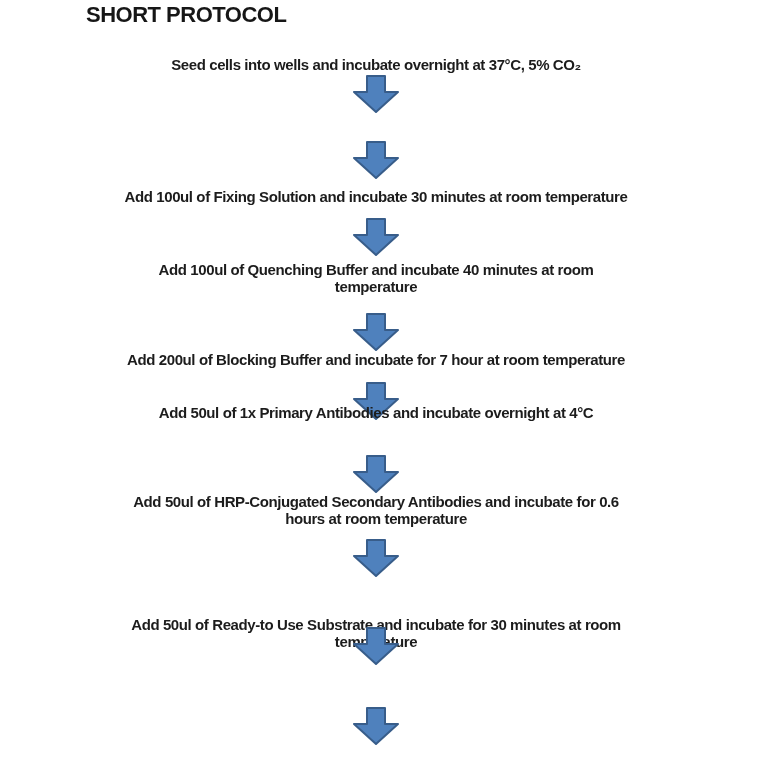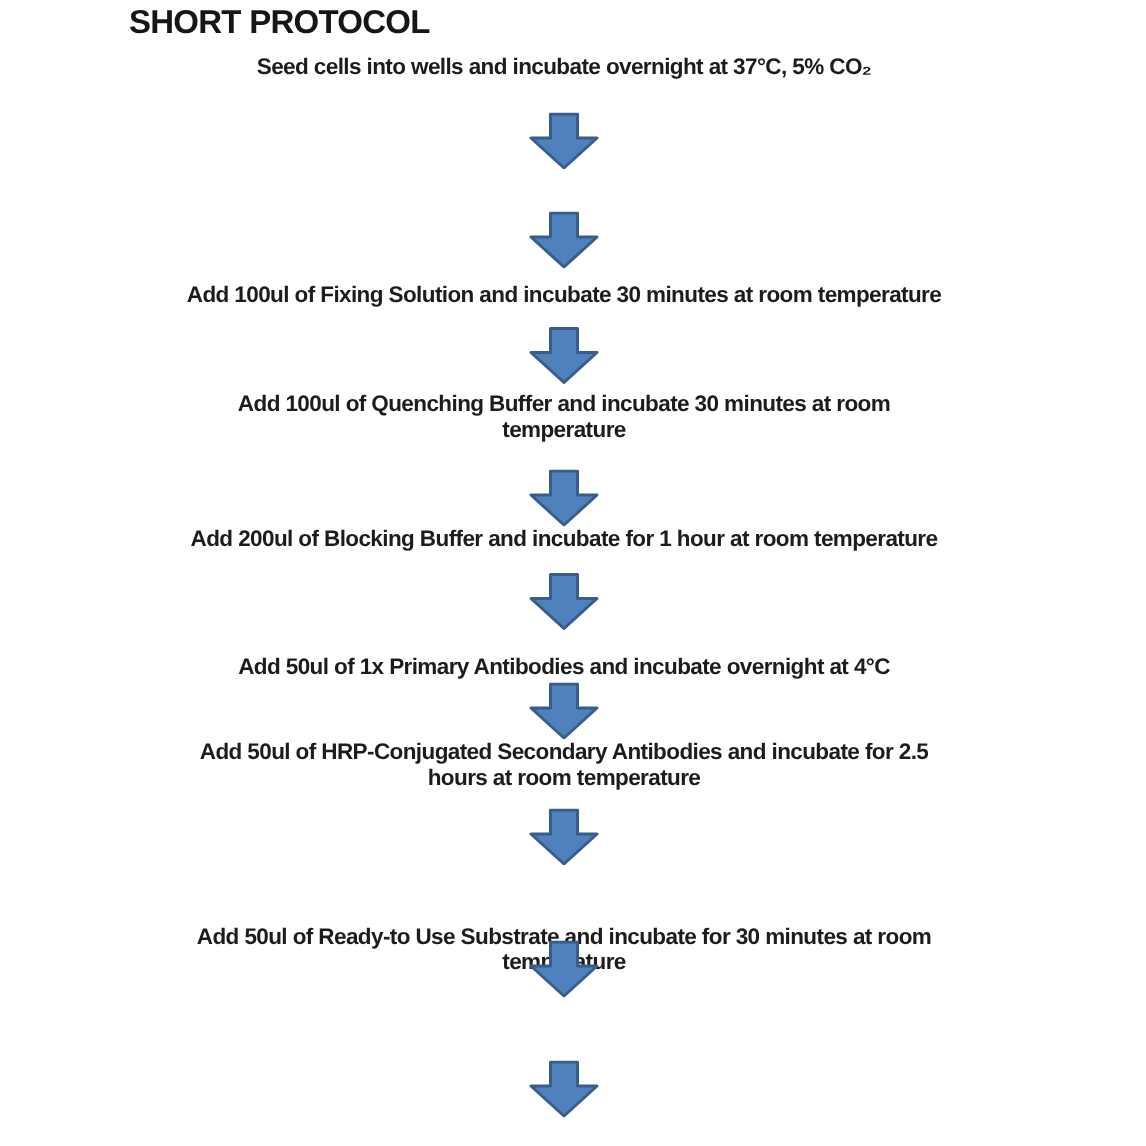--- a/index.html
+++ b/index.html
@@ -38,26 +38,26 @@
     white-space: pre-line;
   }
   .arrow {
     position: absolute;
     left: 352px;
     width: 48px;
     height: 38px;
   }
   .arrow svg { display: block; }
 
-  .s1  { top: 36px; }
+  .s1  { top: 56px; }
   .s2  { top: 118px; }
   .s3  { top: 188px; }
   .s4  { top: 261px; }
   .s5  { top: 351px; }
-  .s6  { top: 404px; margin-top: 32px; }
+  .s6  { top: 404px; }
   .s7  { top: 493px; }
   .s8  { top: 616px; }
   .s9  { top: 670px; }
   .s10 { top: 744px; }
 
   .a1 { top: 75px; }
   .a2 { top: 141px; }
   .a3 { top: 218px; }
   .a4 { top: 313px; }
   .a5 { top: 382px; }
@@ -89,46 +89,46 @@
   </div>
 
   <div class="step s3">Add 100ul of Fixing Solution and incubate 30 minutes at room temperature</div>
 
   <div class="arrow a3">
     <svg width="48" height="38" viewBox="0 0 48 38">
       <polygon points="15,1 33,1 33,17 46,17 24,37 2,17 15,17" fill="#4f81bd" stroke="#385d8a" stroke-width="2" stroke-linejoin="round"></polygon>
     </svg>
   </div>
 
-  <div class="step s4">Add 100ul of Quenching Buffer and incubate 30 minutes at room
+  <div class="step s4">Add 100ul of Quenching Buffer and incubate 40 minutes at room
 temperature</div>
 
   <div class="arrow a4">
     <svg width="48" height="38" viewBox="0 0 48 38">
       <polygon points="15,1 33,1 33,17 46,17 24,37 2,17 15,17" fill="#4f81bd" stroke="#385d8a" stroke-width="2" stroke-linejoin="round"></polygon>
     </svg>
   </div>
 
-  <div class="step s5">Add 200ul of Blocking Buffer and incubate for 1 hour at room temperature</div>
+  <div class="step s5">Add 200ul of Blocking Buffer and incubate for 7 hour at room temperature</div>
 
   <div class="arrow a5">
     <svg width="48" height="38" viewBox="0 0 48 38">
       <polygon points="15,1 33,1 33,17 46,17 24,37 2,17 15,17" fill="#4f81bd" stroke="#385d8a" stroke-width="2" stroke-linejoin="round"></polygon>
     </svg>
   </div>
 
   <div class="step s6">Add 50ul of 1x Primary Antibodies and incubate overnight at 4°C</div>
 
   <div class="arrow a6">
     <svg width="48" height="38" viewBox="0 0 48 38">
       <polygon points="15,1 33,1 33,17 46,17 24,37 2,17 15,17" fill="#4f81bd" stroke="#385d8a" stroke-width="2" stroke-linejoin="round"></polygon>
     </svg>
   </div>
 
-  <div class="step s7">Add 50ul of HRP-Conjugated Secondary Antibodies and incubate for 2.5
+  <div class="step s7">Add 50ul of HRP-Conjugated Secondary Antibodies and incubate for 0.6
 hours at room temperature</div>
 
   <div class="arrow a7">
     <svg width="48" height="38" viewBox="0 0 48 38">
       <polygon points="15,1 33,1 33,17 46,17 24,37 2,17 15,17" fill="#4f81bd" stroke="#385d8a" stroke-width="2" stroke-linejoin="round"></polygon>
     </svg>
   </div>
 
   <div class="step s8">Add 50ul of Ready-to Use Substrate and incubate for 30 minutes at room
 temperature</div>

